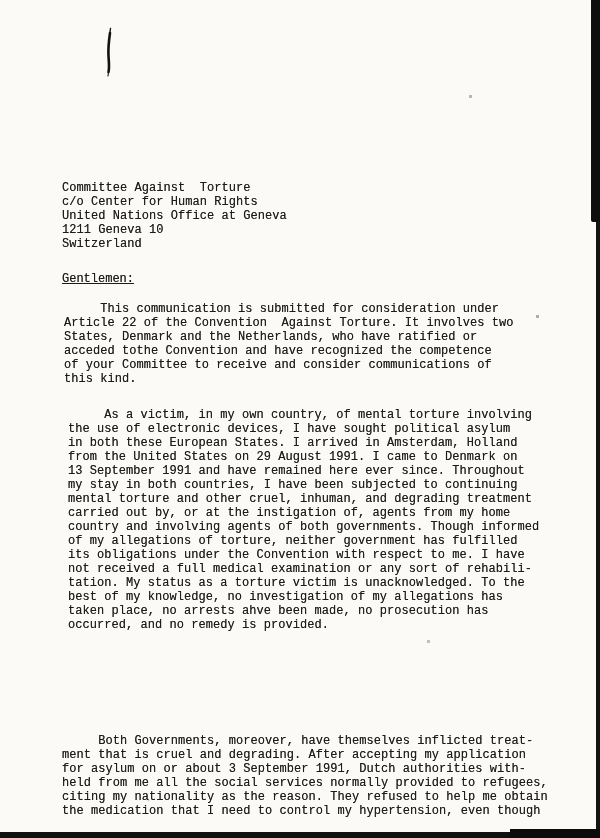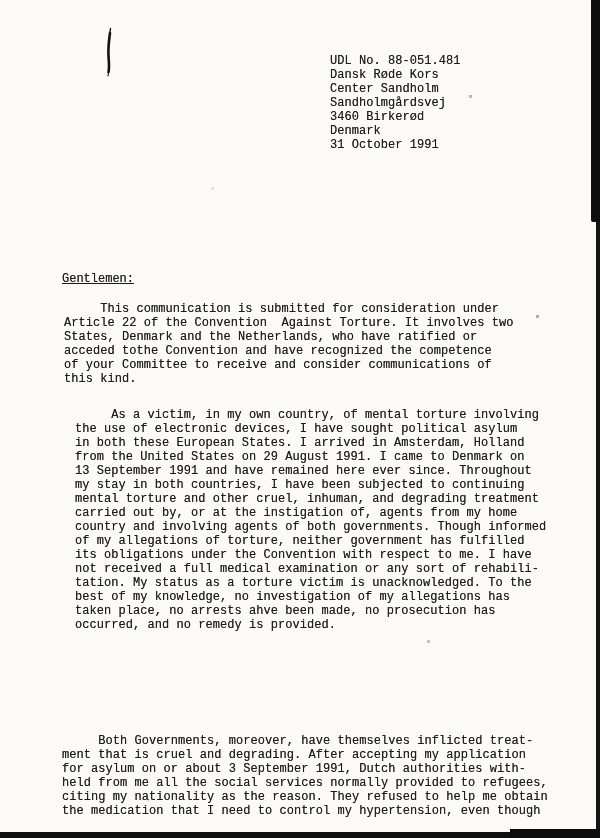--- a/index.html
+++ b/index.html
@@ -19,21 +19,21 @@
     position: absolute;
     margin: 0;
     font: inherit;
     white-space: pre;
     letter-spacing: 0.05px;
   }
   .sender    { left: 330px; top: 54px;  line-height: 16.5px; }
   .recipient { left: 62px;  top: 181px; line-height: 16.5px; }
   .salutation{ position: absolute; left: 62px; top: 271px; line-height: 16.5px; text-decoration: underline; }
   .para1     { left: 64px;  top: 302px; line-height: 17.2px; }
-  .para2     { left: 75px;  top: 408px; line-height: 18px; }
+  .para2     { left: 68px;  top: 408px; line-height: 18px; }
   .para3     { left: 62px;  top: 734px; line-height: 17.2px; }
 
   
   .pen-mark { position: absolute; left: 103px; top: 26px; }
   .edge-right-thin {
     position: absolute; right: 0; top: 0;
     width: 4px; height: 838px; background: #141414;
   }
   .edge-right-top {
     position: absolute; right: 0; top: 0;
@@ -63,28 +63,26 @@
 <body>
 
 <div class="page">
 
   <svg class="pen-mark" width="14" height="56" viewBox="0 0 14 56">
     <path d="M7,7 C6,14 5,22 5.5,30 C6,38 6.5,42 5.5,46" fill="none" stroke="#141210" stroke-width="2.6" stroke-linecap="round"></path>
     <path d="M7.5,2.5 L7,6" fill="none" stroke="#141210" stroke-width="1.4" stroke-linecap="round"></path>
     <path d="M5.5,46 L5,50" fill="none" stroke="#141210" stroke-width="1.1" stroke-linecap="round"></path>
   </svg>
 
-  <pre class="block sender">UDL No. 88-051.481
-Dansk Røde Kors
-Center Sandholm
-Sandholmgårdsvej
-3460 Birkerød
-Denmark
-31 October 1991</pre>
 
+  <pre class="block recipient">Committee Against  Torture
+c/o Center for Human Rights
+United Nations Office at Geneva
+1211 Geneva 10
+Switzerland</pre>
 
   <div class="salutation">Gentlemen:</div>
 
   <pre class="block para1">     This communication is submitted for consideration under
 Article 22 of the Convention  Against Torture. It involves two
 States, Denmark and the Netherlands, who have ratified or
 acceded tothe Convention and have recognized the competence
 of your Committee to receive and consider communications of
 this kind.</pre>
 

